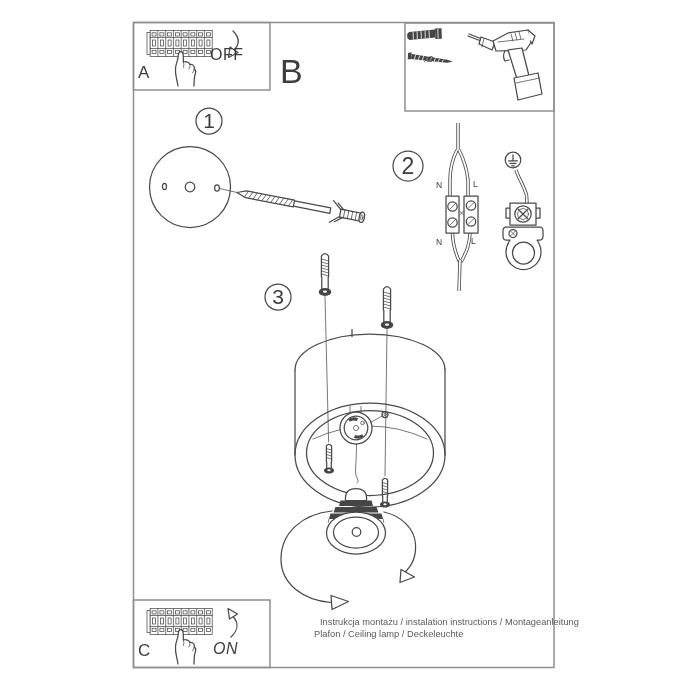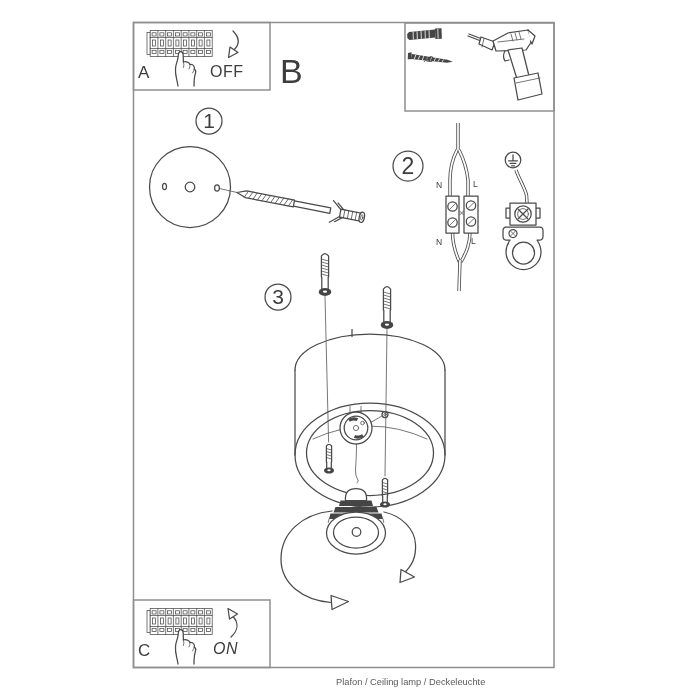--- a/index.html
+++ b/index.html
@@ -273,31 +273,32 @@
   <g>
     <use href="#hand-def" x="170" y="628"></use>
   </g>
   <g>
     <path class="ln" d="M231,637 C238,630.5 239,623 233,616.5"></path>
     <polygon class="ln fw" points="237.5,614 229.5,619 228,608.5"></polygon>
   </g>
 </svg>
 
 <div class="txt cap" style="left:138px;top:63px;">A</div>
-<div class="txt state" style="left:210px;top:63px;">OFF</div>
+<div class="txt state" style="left:210px;top:46px;">OFF</div>
 <div class="txt bigletter" style="left:280px;top:52px;">B</div>
 <div class="txt qty" style="left:424px;top:54px;">x2</div>
 
 <div class="txt circnum" style="left:196px;top:108px;width:26px;height:26px;">1</div>
 <div class="txt circnum" style="left:393px;top:151px;width:30px;height:30px;font-size:23px;">2</div>
 <div class="txt circnum" style="left:265px;top:284px;width:26px;height:26px;">3</div>
 
 <div class="txt nl" style="left:436px;top:180px;">N</div>
 <div class="txt nl" style="left:473px;top:179px;">L</div>
 <div class="txt nl" style="left:436px;top:237px;">N</div>
 <div class="txt nl" style="left:471px;top:236px;">L</div>
 
 <div class="txt cap" style="left:138px;top:641px;">C</div>
 <div class="txt state" style="left:213px;top:640px;font-style:italic;">ON</div>
 
-<div class="txt foot" style="left:336px;top:628px;margin-top:48px;">Plafon / Ceiling lamp / Deckeleuchte</div>
+<div class="txt foot" style="left:320px;top:616px;">Instrukcja montażu / instalation instructions / Montageanleitung</div>
+<div class="txt foot" style="left:314px;top:628px;">Plafon / Ceiling lamp / Deckeleuchte</div>
 
 </div>
 
 </body></html>

